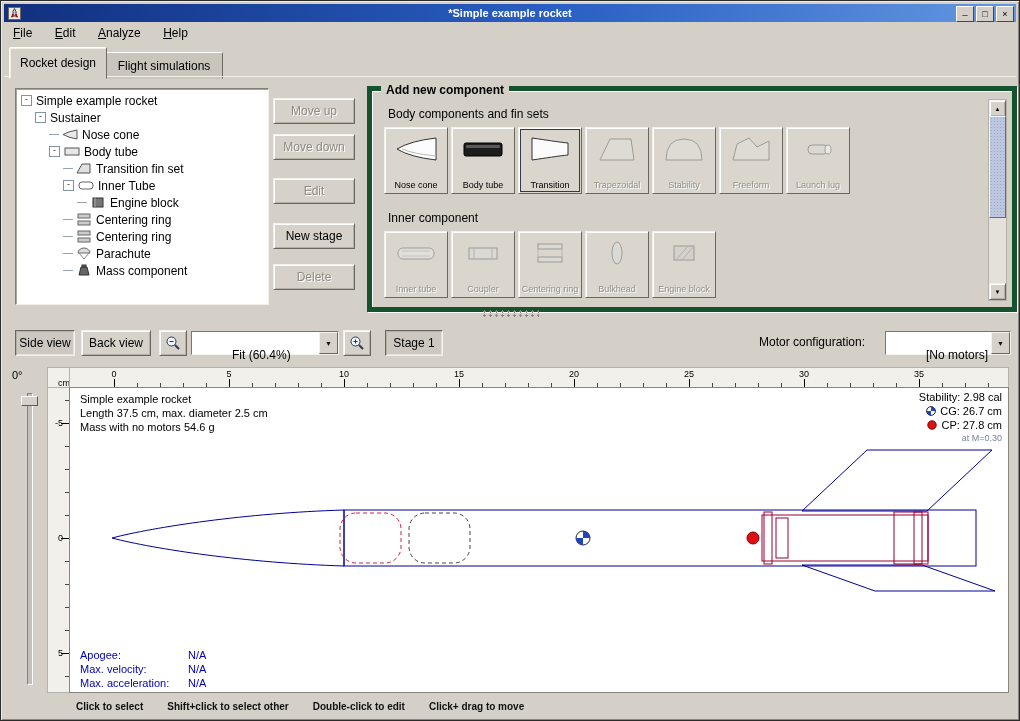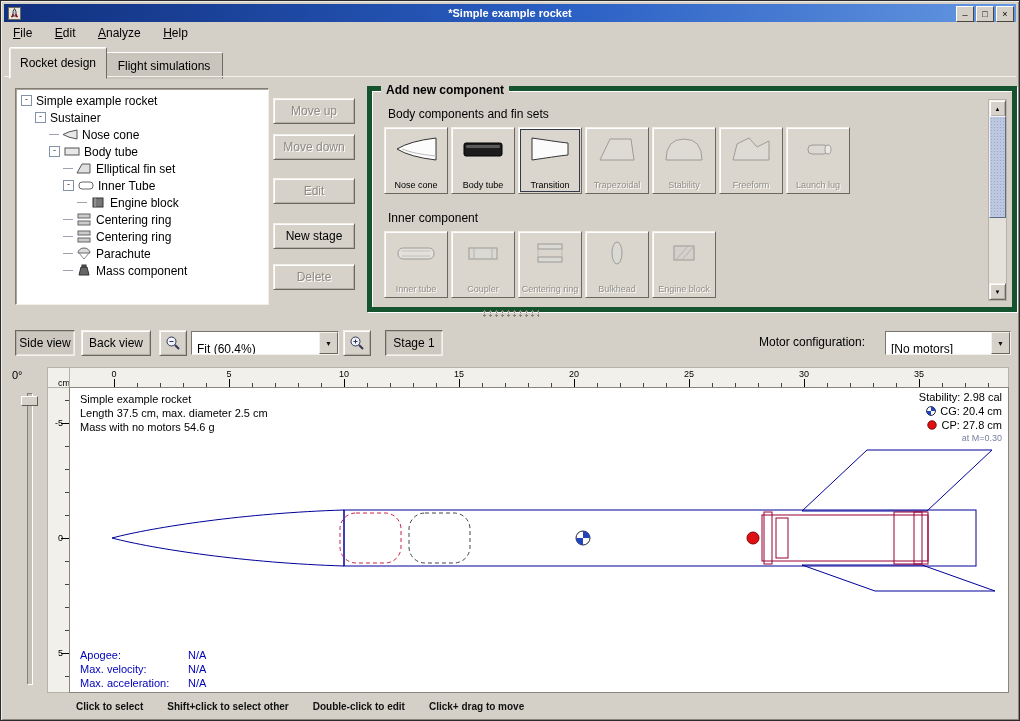--- a/index.html
+++ b/index.html
@@ -74,21 +74,21 @@
                 border:1px solid;border-color:#eef2fa #5c6a84 #5c6a84 #eef2fa;}
 
   
   .splitter{position:absolute;left:482px;top:309px;width:56px;height:8px;
             background-image:radial-gradient(circle at 1.5px 1.5px,#8a867e 1px,transparent 1.3px);
             background-size:6px 4px;}
 
   
   .combo{position:absolute;background:#fff;border:1px solid;border-color:#7a766e #f4f1eb #f4f1eb #7a766e;
          display:flex;align-items:stretch;font-size:12px;}
-  .combo-text{flex:1;padding:10px 5px;white-space:nowrap;overflow:hidden;}
+  .combo-text{flex:1;padding:16px 5px;white-space:nowrap;overflow:hidden;margin-left:35px;}
   .combo-arrow{width:17px;background:#d6d2ca;border:1px solid;border-color:#f4f1eb #6b675f #6b675f #f4f1eb;
                display:flex;align-items:center;justify-content:center;font-size:7px;color:#111;}
 
   
   .ruler-corner{position:absolute;left:46px;top:366px;width:22px;height:20px;background:#f2f0ea;
                 border:1px solid #b6b2aa;font-size:9px;display:flex;align-items:flex-end;justify-content:flex-end;
                 padding:0 2px 1px 0;}
   .h-ruler{position:absolute;left:68px;top:366px;width:938px;height:20px;background:#f2f0ea;border:1px solid #b6b2aa;}
   .h-num{position:absolute;top:1px;font-size:9px;transform:translateX(-50%);}
   .hticks-minor{position:absolute;left:44px;right:0;bottom:0;height:5px;
@@ -193,21 +193,21 @@
       <span>Body tube</span>
     </div>
     <div class="tree-row">
       <span class="tw" style="width:42px"></span>
         <span class="dash"></span>
       <span class="ticon">
         <svg width="16" height="13" viewBox="0 0 16 13">
             <polygon points="1,11 6,2 14,2 14,11" fill="#e0e0e0" stroke="#555"></polygon>
           </svg>
       </span>
-      <span>Elliptical fin set</span>
+      <span>Transition fin set</span>
     </div>
     <div class="tree-row">
       <span class="tw" style="width:42px"></span>
       <span class="expander">-</span>
       <span class="ticon">
         <svg width="16" height="13" viewBox="0 0 16 13">
             <rect x="1" y="3" width="14" height="7" rx="3" fill="none" stroke="#666"></rect>
           </svg>
       </span>
       <span>Inner Tube</span>
@@ -490,21 +490,21 @@
 
     <div class="legend-row" style="top:3px;">
       <span>Stability: 2.98 cal</span>
     </div>
     <div class="legend-row" style="top:17px;">
       <svg width="10" height="10" viewBox="0 0 10 10">
         <circle cx="5" cy="5" r="4.4" fill="#fff" stroke="#223"></circle>
         <path d="M5,5 L9.4,5 A4.4,4.4 0 0 0 5,0.6 Z" fill="#2244bb"></path>
         <path d="M5,5 L0.6,5 A4.4,4.4 0 0 0 5,9.4 Z" fill="#2244bb"></path>
       </svg>
-      <span>CG: 20.4 cm</span>
+      <span>CG: 26.7 cm</span>
     </div>
     <div class="legend-row" style="top:31px;">
       <svg width="10" height="10" viewBox="0 0 10 10">
         <circle cx="5" cy="5" r="4.2" stroke="#880000" fill="#dd1111"></circle>
       </svg>
       <span>CP: 27.8 cm</span>
     </div>
     <div class="legend-row" style="top:45px;font-size:9px;color:#7780a0;">
       <span>at M=0.30</span>
     </div>

